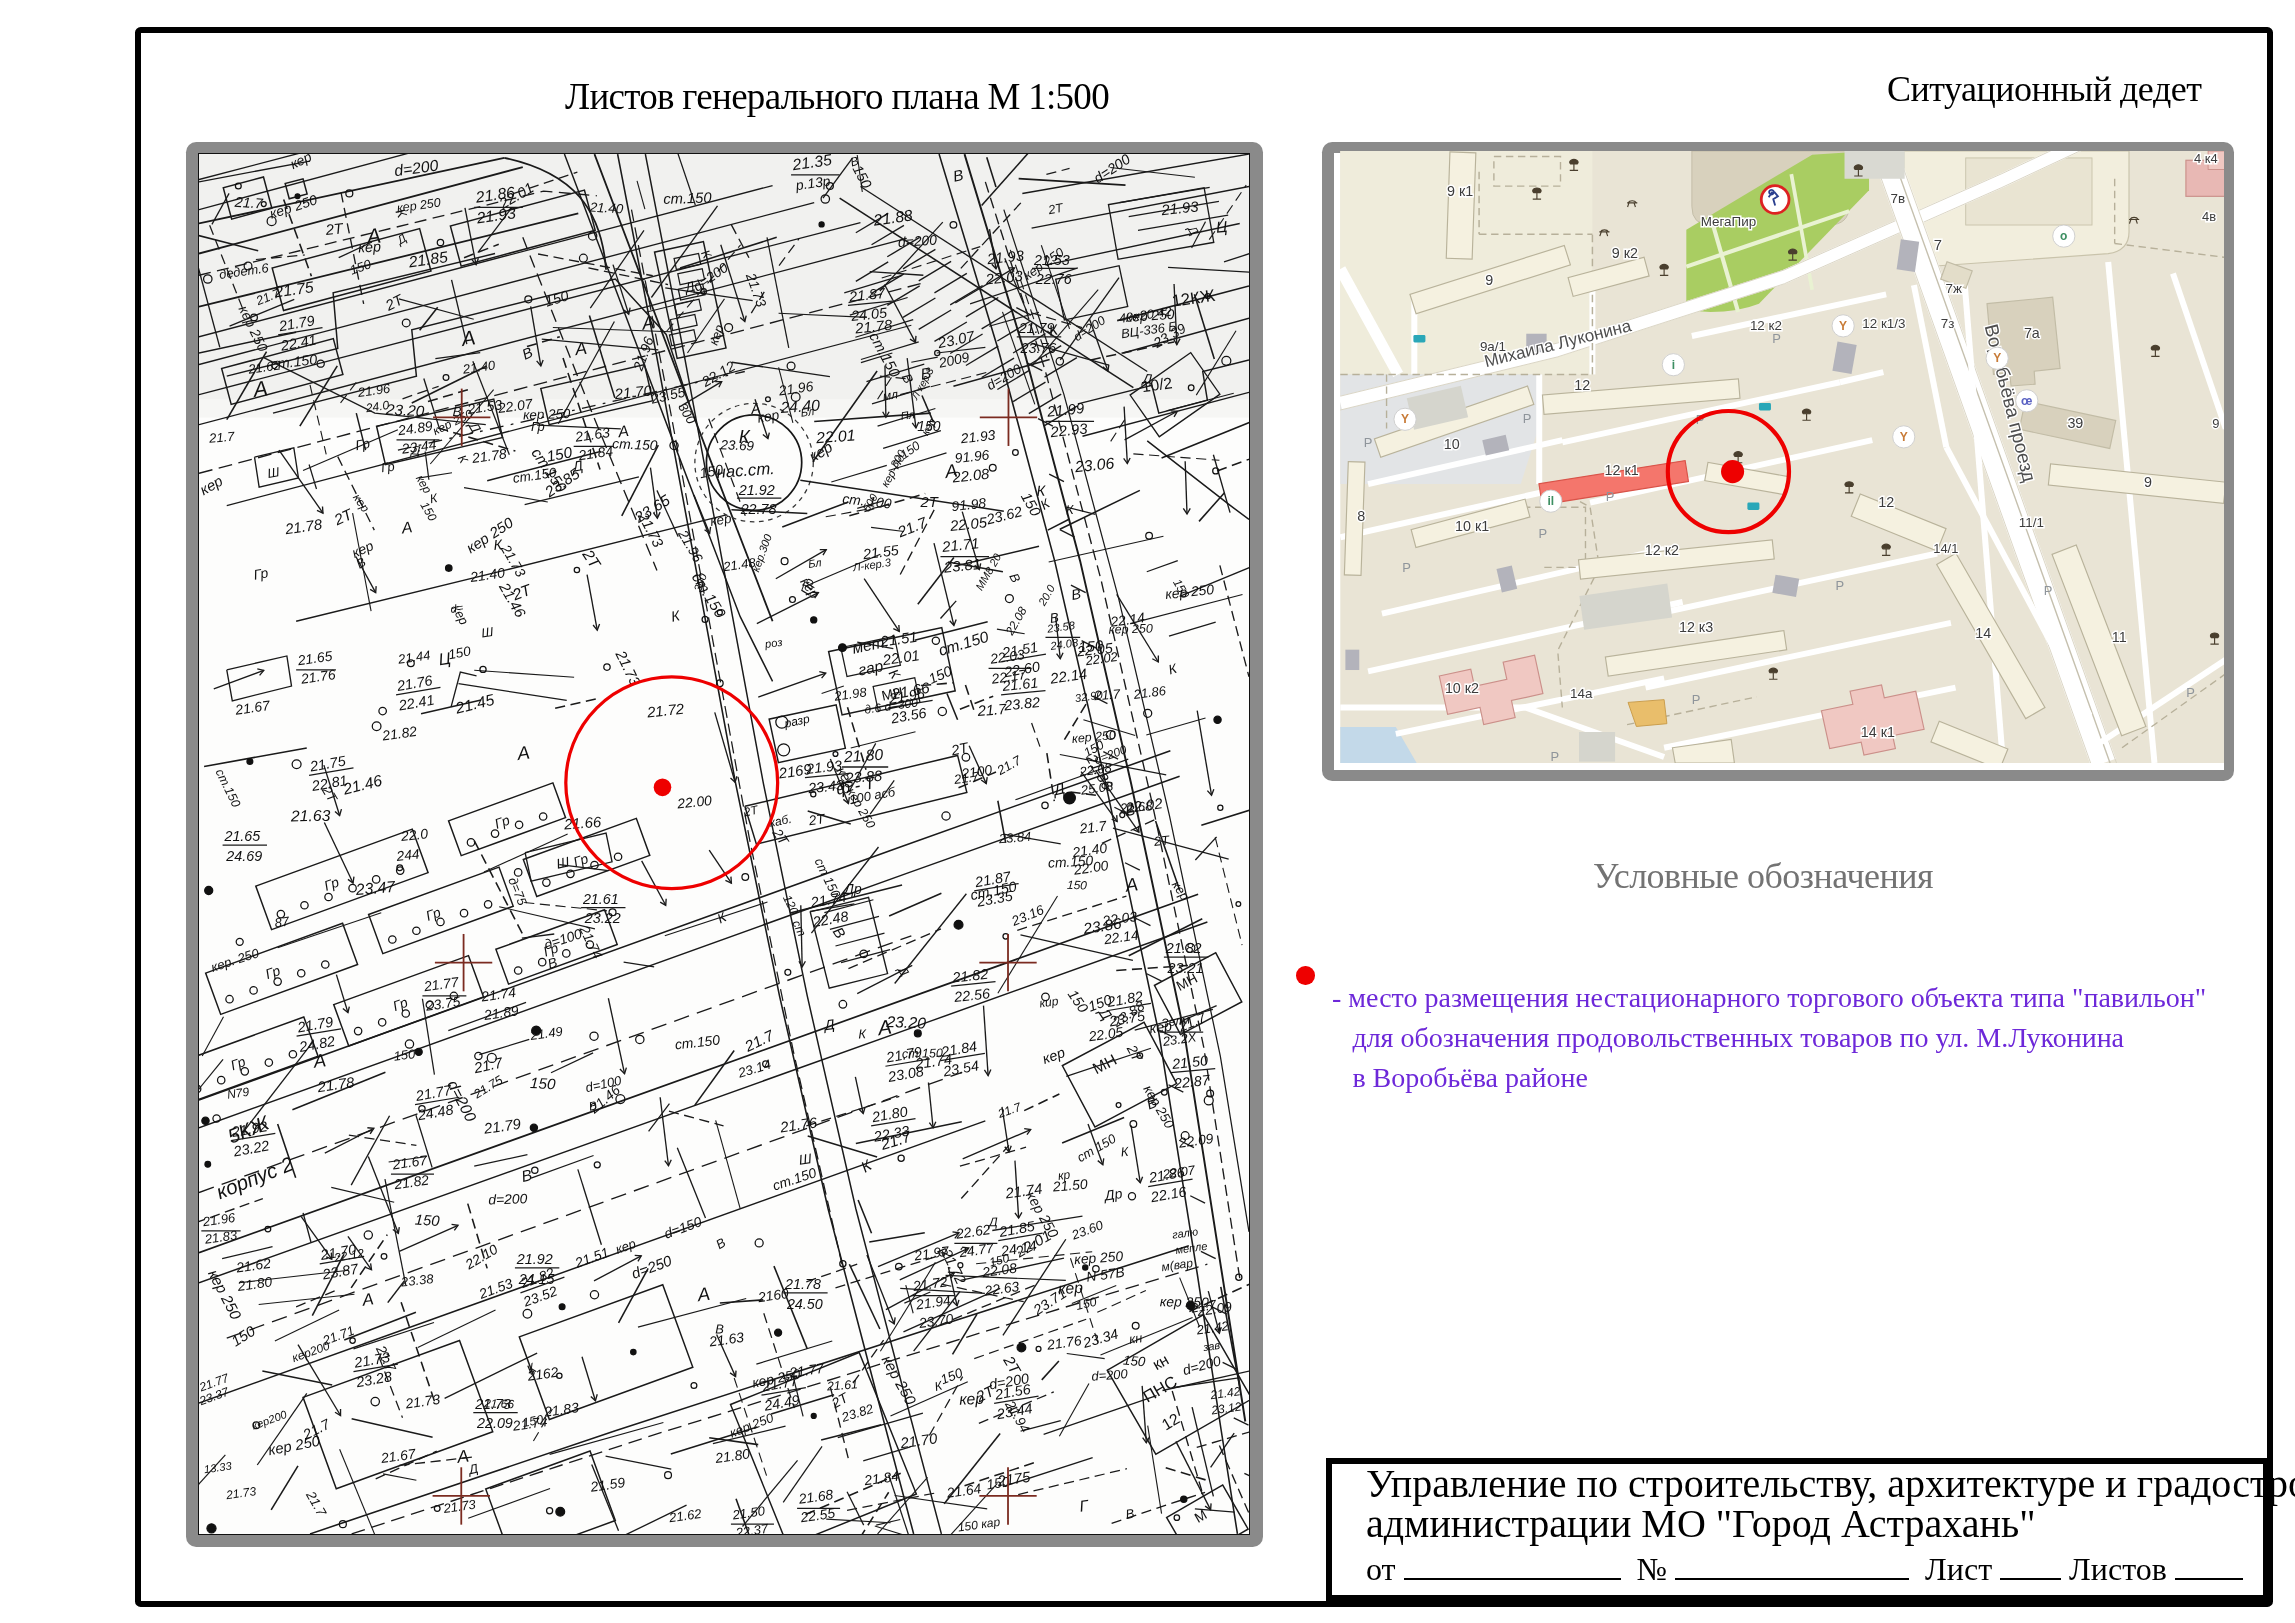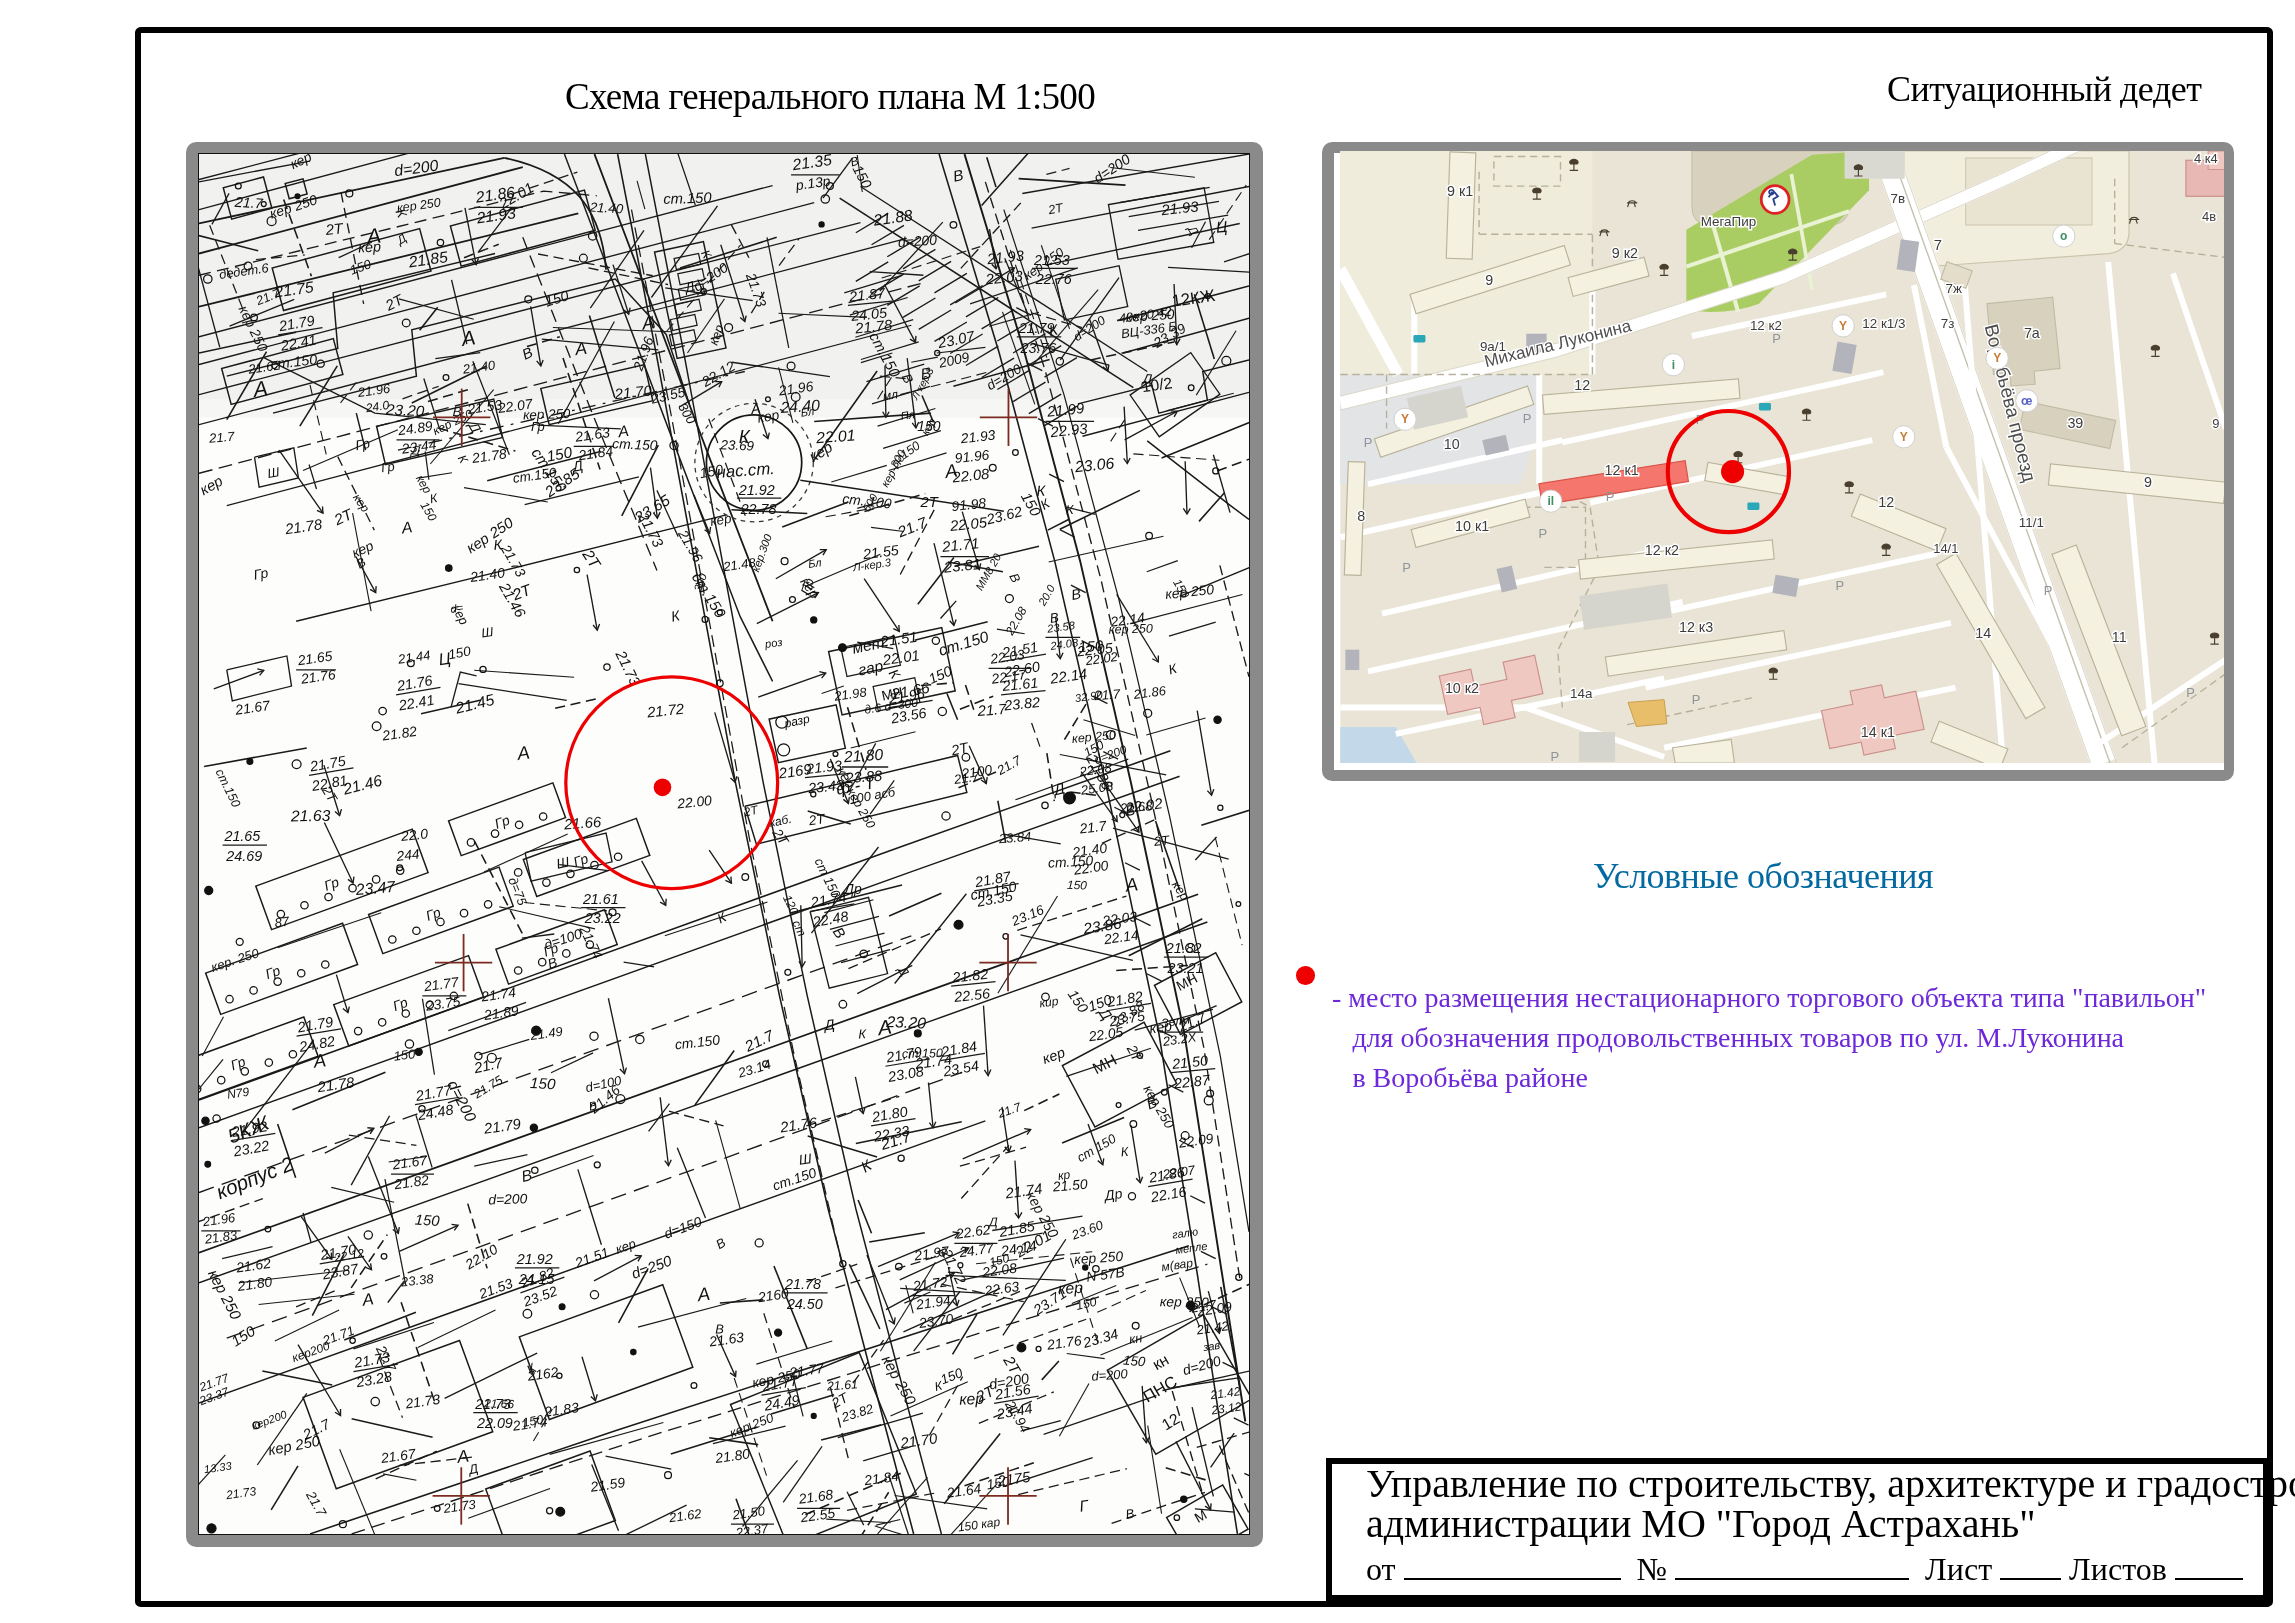--- a/index.html
+++ b/index.html
@@ -1,20 +1,20 @@
 <!DOCTYPE html>
 <html style="font-size:7.4px"><head><meta charset="utf-8"><style>
 html,body{margin:0;padding:0;}
 body{width:2295px;height:1623px;background:#ffffff;position:relative;font-family:"Liberation Serif", serif;}
 .abs{position:absolute;}
 </style></head><body>
 
 <div class="abs" style="left:135px;top:27px;width:2126px;height:1568px;border:6px solid #000;border-radius:5.6px;"></div>
 
-<div class="abs" style="left:565px;top:75px;font-size:37px;letter-spacing:-0.7px;white-space:nowrap;color:#000;">Схема генерального плана М 1:500</div>
+<div class="abs" style="left:565px;top:75px;font-size:37px;letter-spacing:-0.7px;white-space:nowrap;color:#000;">Листов генерального плана М 1:500</div>
 
 <div class="abs" style="left:1887px;top:68px;font-size:36px;letter-spacing:-0.5px;white-space:nowrap;color:#000;">Ситуационный дедет</div>
 
 <div class="abs" style="left:186px;top:142px;width:1077px;height:1405px;background:#8a8a8a;border-radius:10.2px;"></div>
 
 <div class="abs" style="left:198px;top:153px;width:1052px;height:1382px;background:#fff;border:0.9px solid #111;box-sizing:border-box;overflow:hidden;">
 <svg width="1050" height="1380" viewBox="0 0 2270 2983">
       <rect width="2270" height="2983" fill="#fdfdfc"></rect>
 
 <rect x="0" y="0" width="2270" height="569" fill="#f1f1ef"></rect>
@@ -1705,21 +1705,21 @@
 <rect x="158" y="398" width="26" height="16" rx="3" fill="#2aa7b8"></rect>
 <rect x="905" y="545" width="26" height="16" rx="3" fill="#2aa7b8"></rect>
 <rect x="880" y="760" width="26" height="16" rx="3" fill="#2aa7b8"></rect>
 
 <circle cx="839" cy="693" r="131" fill="none" stroke="#ee0000" stroke-width="9"></circle>
 
 <circle cx="848" cy="693" r="25" fill="#ee0000"></circle>
     </svg>
 </div>
 
-<div class="abs" style="left:1593px;top:855px;font-size:36px;letter-spacing:-0.5px;white-space:nowrap;color:#0369a1;">Условные обозначения</div>
+<div class="abs" style="left:1593px;top:855px;font-size:36px;letter-spacing:-0.5px;white-space:nowrap;color:#737373;">Условные обозначения</div>
 
 <div class="abs" style="left:1296px;top:966px;width:18.5px;height:18.5px;border-radius:50%;background:#ee0000;"></div>
 
 <div class="abs" style="left:1332px;top:978px;font-size:28px;line-height:40px;white-space:nowrap;color:#6d28d9;">- место размещения нестационарного торгового объекта типа "павильон"<br><span style="margin-left:20.4px;">для обозначения продовольственных товаров по ул. М.Луконина</span><br><span style="margin-left:20.4px;">в Воробьёва районе</span></div>
 
 <div class="abs" style="left:1326px;top:1458px;width:943px;height:143px;border:6.5px solid #000;box-sizing:border-box;"></div>
 
 <div class="abs" style="left:1366px;top:1464px;font-size:40px;line-height:40px;white-space:nowrap;color:#000;">Управление по строительству, архитектуре и градостроительству<br>администрации МО "Город Астрахань"</div>
 
 <div class="abs" style="left:1366px;top:1551px;font-size:32px;white-space:nowrap;color:#000;">от&nbsp;<span style="display:inline-block;width:217px;border-bottom:2.3px solid #000;"></span>&nbsp;&nbsp;№&nbsp;<span style="display:inline-block;width:234px;border-bottom:2.3px solid #000;"></span>&nbsp;&nbsp;Лист&nbsp;<span style="display:inline-block;width:61px;border-bottom:2.3px solid #000;"></span>&nbsp;Листов&nbsp;<span style="display:inline-block;width:68px;border-bottom:2.3px solid #000;"></span></div>

